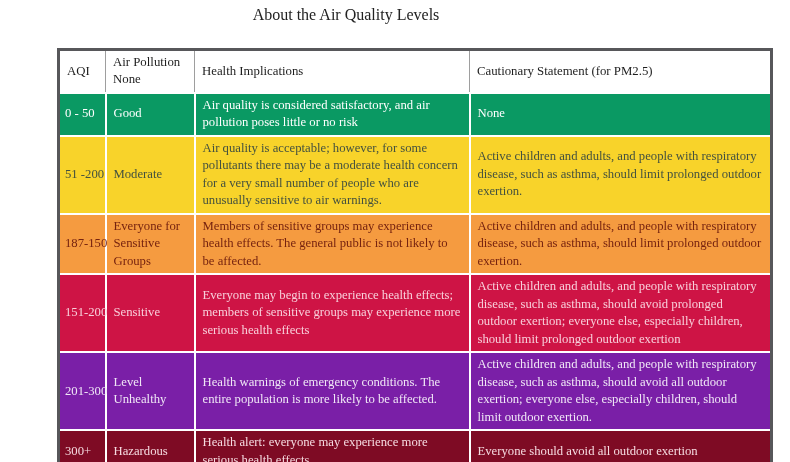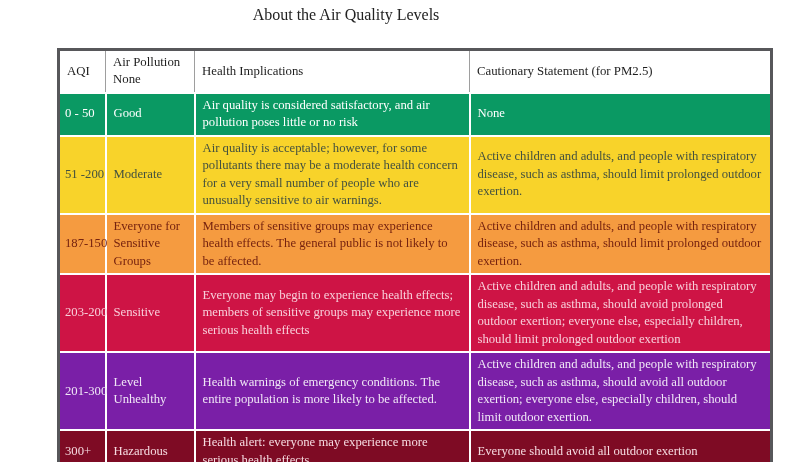--- a/index.html
+++ b/index.html
@@ -94,21 +94,21 @@
       <td>Air quality is acceptable; however, for some pollutants there may be a moderate health concern for a very small number of people who are unusually sensitive to air warnings.</td>
       <td>Active children and adults, and people with respiratory disease, such as asthma, should limit prolonged outdoor exertion.</td>
     </tr>
     <tr data-row="2" style="background-color: rgb(245, 155, 64); color: rgb(118, 35, 15);">
       <td class="cell-aqi">187-150</td>
       <td>Everyone for Sensitive Groups</td>
       <td>Members of sensitive groups may experience health effects. The general public is not likely to be affected.</td>
       <td>Active children and adults, and people with respiratory disease, such as asthma, should limit prolonged outdoor exertion.</td>
     </tr>
     <tr data-row="3" style="background-color: rgb(206, 20, 69); color: rgb(248, 207, 218);">
-      <td class="cell-aqi">203-200</td>
+      <td class="cell-aqi">151-200</td>
       <td>Sensitive</td>
       <td>Everyone may begin to experience health effects; members of sensitive groups may experience more serious health effects</td>
       <td>Active children and adults, and people with respiratory disease, such as asthma, should avoid prolonged outdoor exertion; everyone else, especially children, should limit prolonged outdoor exertion</td>
     </tr>
     <tr data-row="4" style="background-color: rgb(122, 31, 167); color: rgb(240, 231, 246);">
       <td class="cell-aqi">201-300</td>
       <td>Level Unhealthy</td>
       <td>Health warnings of emergency conditions. The entire population is more likely to be affected.</td>
       <td>Active children and adults, and people with respiratory disease, such as asthma, should avoid all outdoor exertion; everyone else, especially children, should limit outdoor exertion.</td>
     </tr>

